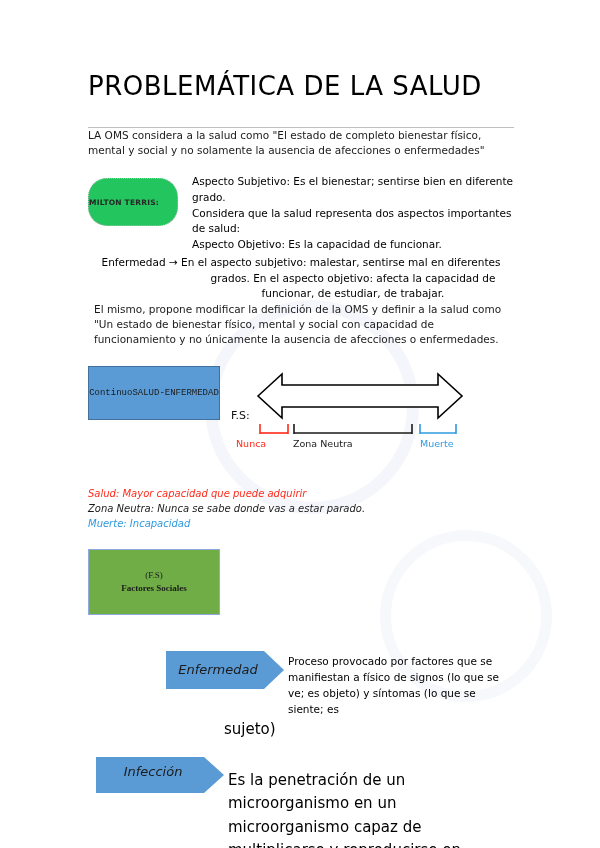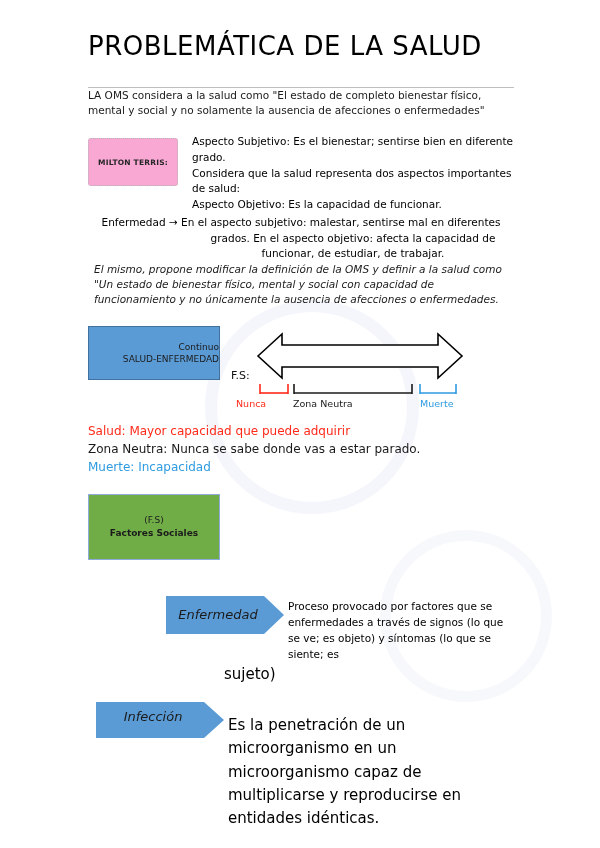--- a/index.html
+++ b/index.html
@@ -51,21 +51,21 @@
     left: 88px;
     top: 0;
     width: 426px;
   }
 
   .doc-title {
     font-size: 26px;
     letter-spacing: .5px;
     font-weight: 400;
     margin: 0;
-    padding-top: 32px;
+    padding-top: 72px;
     line-height: 1.1;
     color: #000;
   }
 
   .title-rule {
     margin-top: 26px;
     height: 0;
     border-top: 1px solid #bfbfbf;
     width: 426px;
   }
@@ -86,26 +86,25 @@
     position: relative;
     margin-top: 16px;
     min-height: 92px;
   }
   .terris-badge {
     position: absolute;
     left: 0px;
     top: 4px;
     width: 88px;
     height: 46px;
-    background: #f9a8d4;
+    background: #22c55e;
     border: 1px dotted #b5b5b5;
-    border-radius: 3px;
+    border-radius: 19px;
     display: flex;
     align-items: center;
-    justify-content: center;
   }
   .terris-badge span {
     font-size: 7.5px;
     font-weight: bold;
     letter-spacing: .2px;
     color: #262626;
     text-align: center;
   }
   .terris-right {
     margin-left: 104px;
@@ -124,42 +123,42 @@
   .enf-label {
     display: inline-block;
   }
   .enf-hang {
     margin-left: 104px;
   }
 
   .mid-para {
     margin-top: 14px;
     padding-left: 6px;
-    font-style: italic;
   }
 
   
   .continuum {
     position: relative;
     margin-top: 18px;
     height: 96px;
   }
   .continuum-box {
     position: absolute;
     left: 0px;
     top: 0px;
     width: 130px;
     height: 52px;
     background: #5B9BD5;
     border: 1px solid #41719C;
     display: flex;
-    flex-direction: column;
-    align-items: flex-end;
+    flex-direction: row;
+    align-items: center;
     justify-content: center;
     line-height: 1.35;
+    font-family: Liberation Mono, monospace;
   }
   .continuum-box span {
     font-size: 9px;
     color: #1b1b1b;
     text-align: center;
   }
   .fs-label {
     position: absolute;
     left: 143px;
     top: 43px;
@@ -179,23 +178,24 @@
   .scale-label {
     position: absolute;
     font-size: 9.5px;
     top: 72px;
   }
   .lbl-salud  { left: 148px; color: #FF2A1A; }
   .lbl-zona   { left: 205px; color: #1a1a1a; }
   .lbl-muerte { left: 332px; color: #2E9BE0; }
 
   .legend {
-    margin-top: 0;
-    font-size: 12px;
+    margin-top: 24px;
+    font-size: 10px;
     line-height: 1.5;
+    font-style: italic;
   }
   .legend .red  { color: #FF2A1A; }
   .legend .blk  { color: #1a1a1a; }
   .legend .blue { color: #2E9BE0; }
 
   
   .fs-block {
     position: relative;
     margin-top: 18px;
     min-height: 78px;
@@ -206,20 +206,21 @@
     top: 0px;
     width: 130px;
     height: 64px;
     background: #70AD47;
     border: 1px solid #8FAADC;
     display: flex;
     flex-direction: column;
     align-items: center;
     justify-content: center;
     line-height: 1.4;
+    font-family: Liberation Serif, serif;
   }
   .fs-box span {
     font-size: 9px;
     font-weight: bold;
     color: #1b1b1b;
     text-align: center;
   }
   .fs-box .fs-abbr { font-weight: normal; }
   .fs-text {
     margin-left: 140px;
@@ -352,21 +353,21 @@
       </div>
     </div>
 
     <div class="chev-block chev-enf">
       <div class="chevron">
         <svg class="chev-bg" viewBox="0 0 118 38" preserveAspectRatio="none">
           <polygon points="0,0 98,0 118,19 98,38 0,38" fill="#5B9BD5"></polygon>
         </svg>
         <span>Enfermedad</span>
       </div>
-      <div class="chev-text">Proceso provocado por factores que se enfermedades a través de signos (lo que se ve; es objeto) y síntomas (lo que se siente; es</div>
+      <div class="chev-text">Proceso provocado por factores que se manifiestan a físico de signos (lo que se ve; es objeto) y síntomas (lo que se siente; es</div>
       <div class="chev-tail">sujeto)</div>
     </div>
 
     <div class="chev-block chev-inf">
       <div class="chevron">
         <svg class="chev-bg" viewBox="0 0 128 36" preserveAspectRatio="none">
           <polygon points="0,0 108,0 128,18 108,36 0,36" fill="#5B9BD5"></polygon>
         </svg>
         <span>Infección</span>
       </div>

